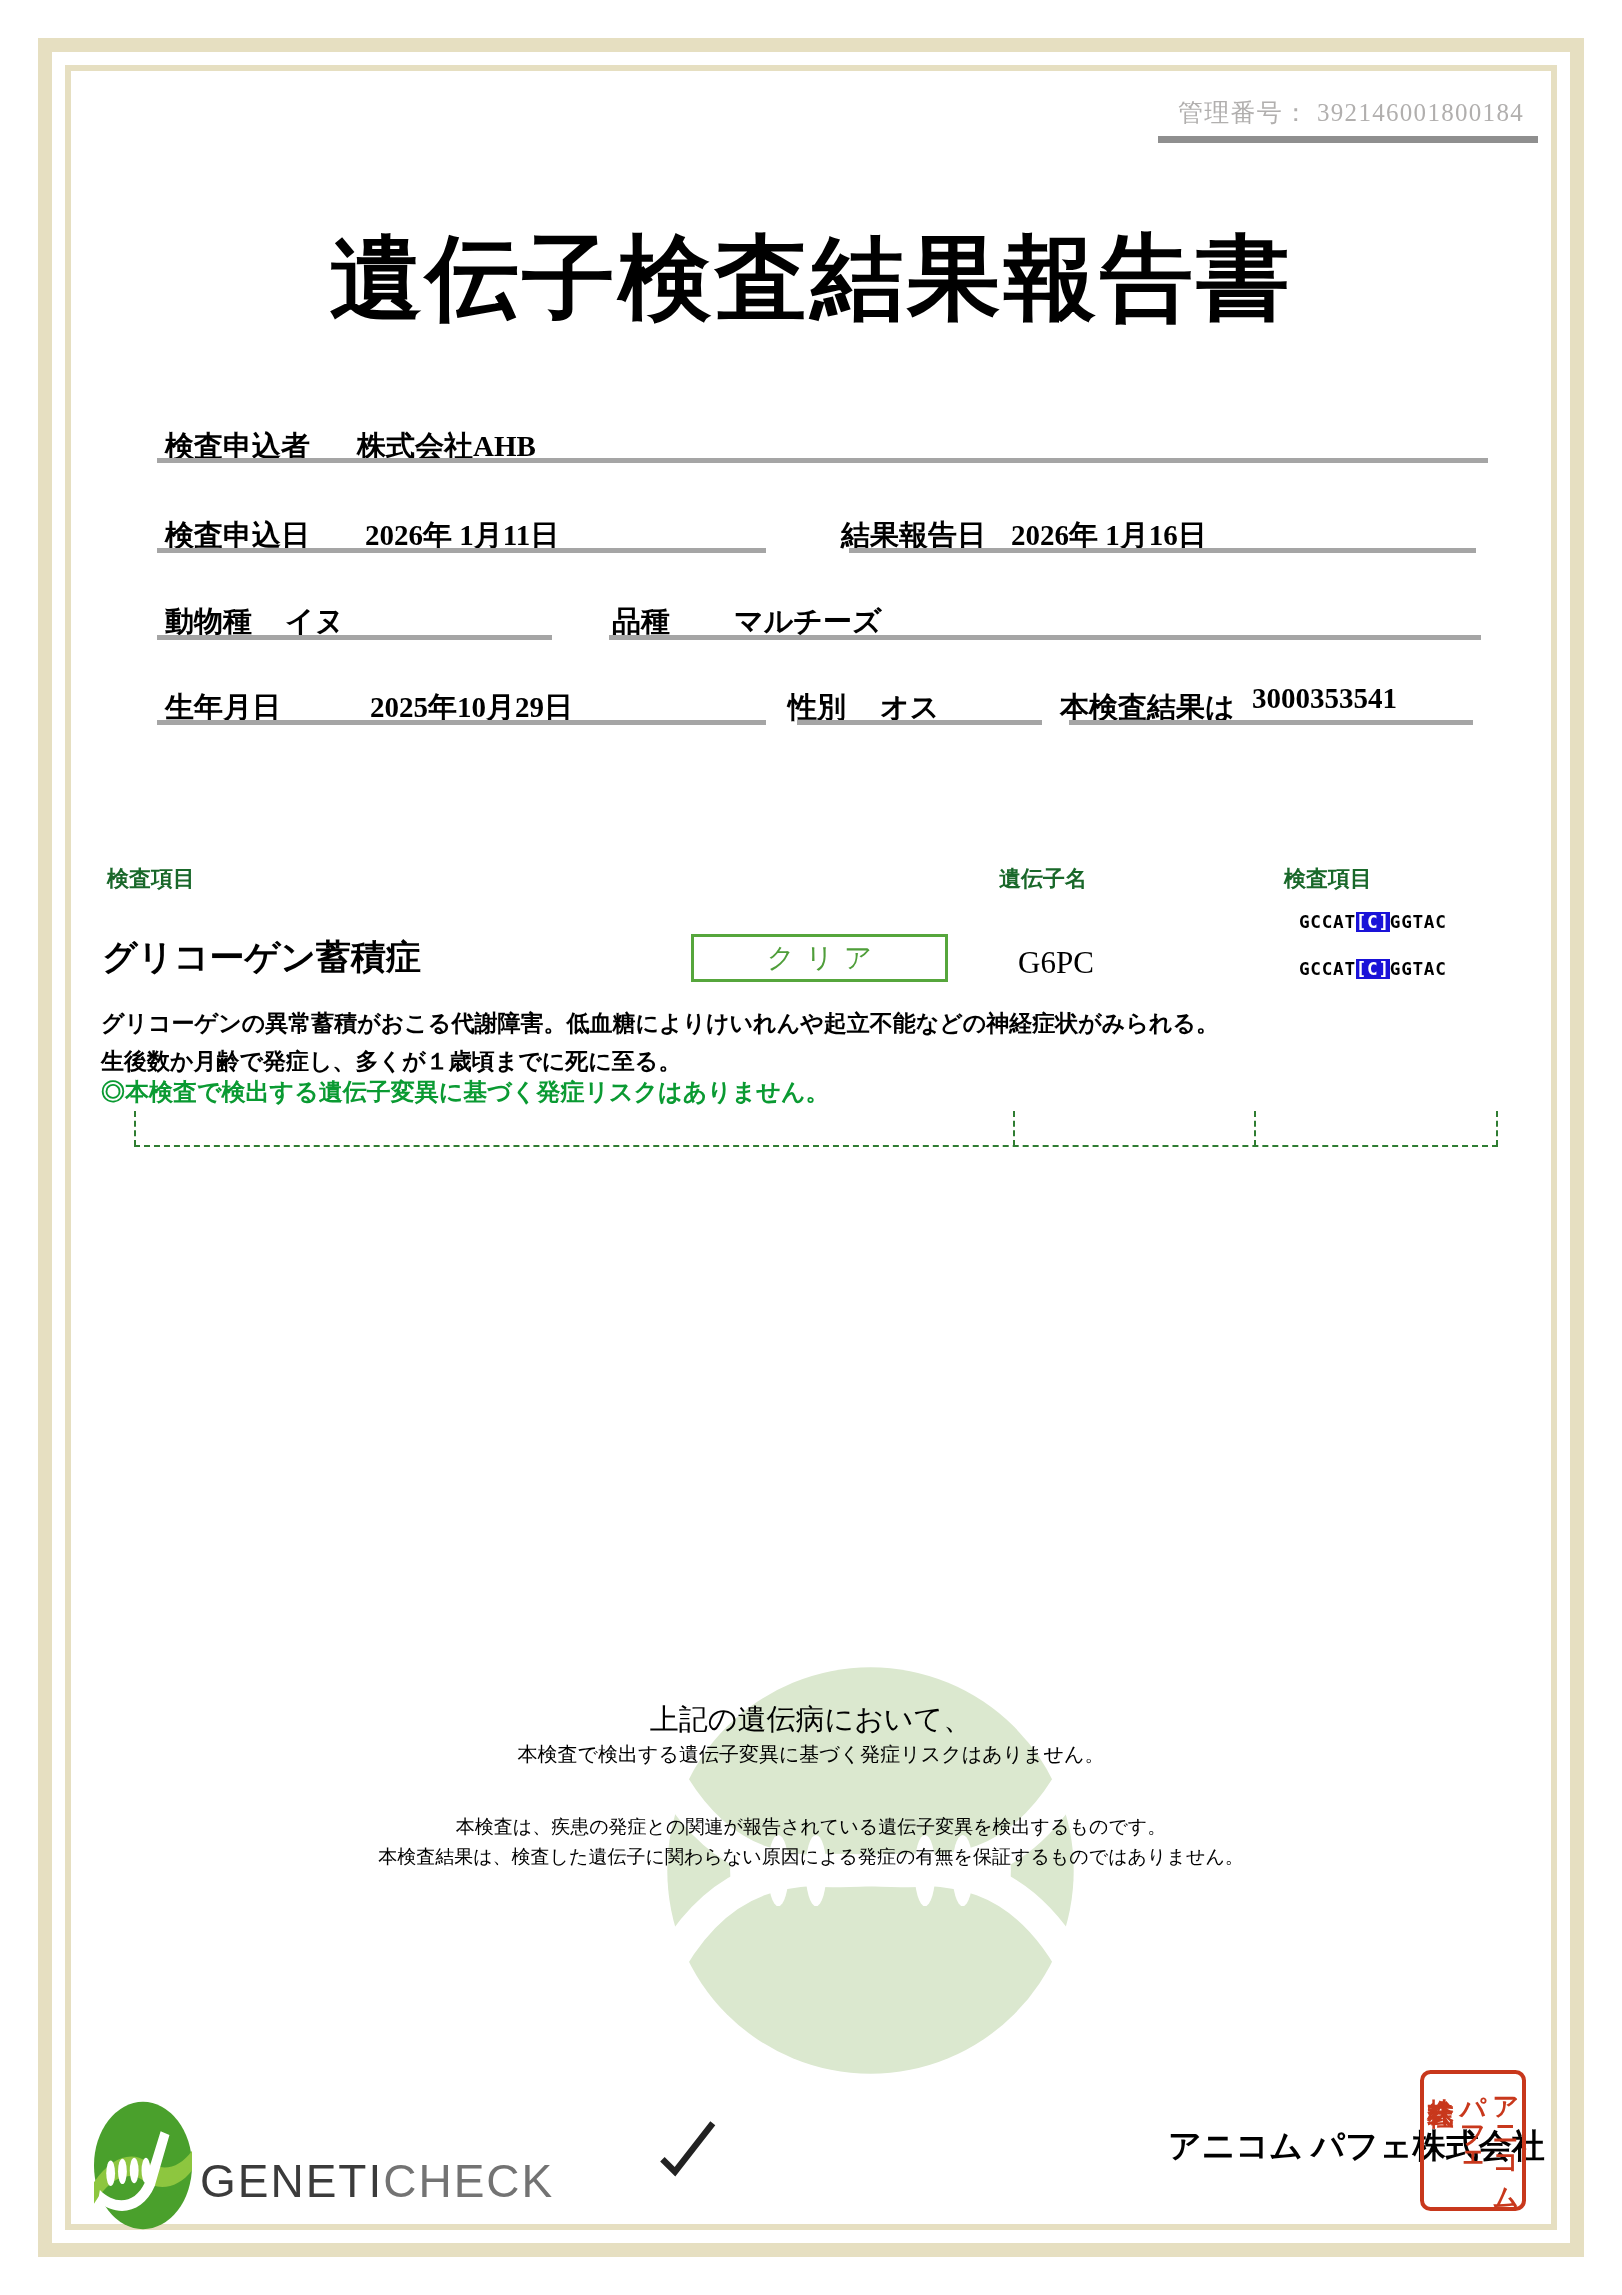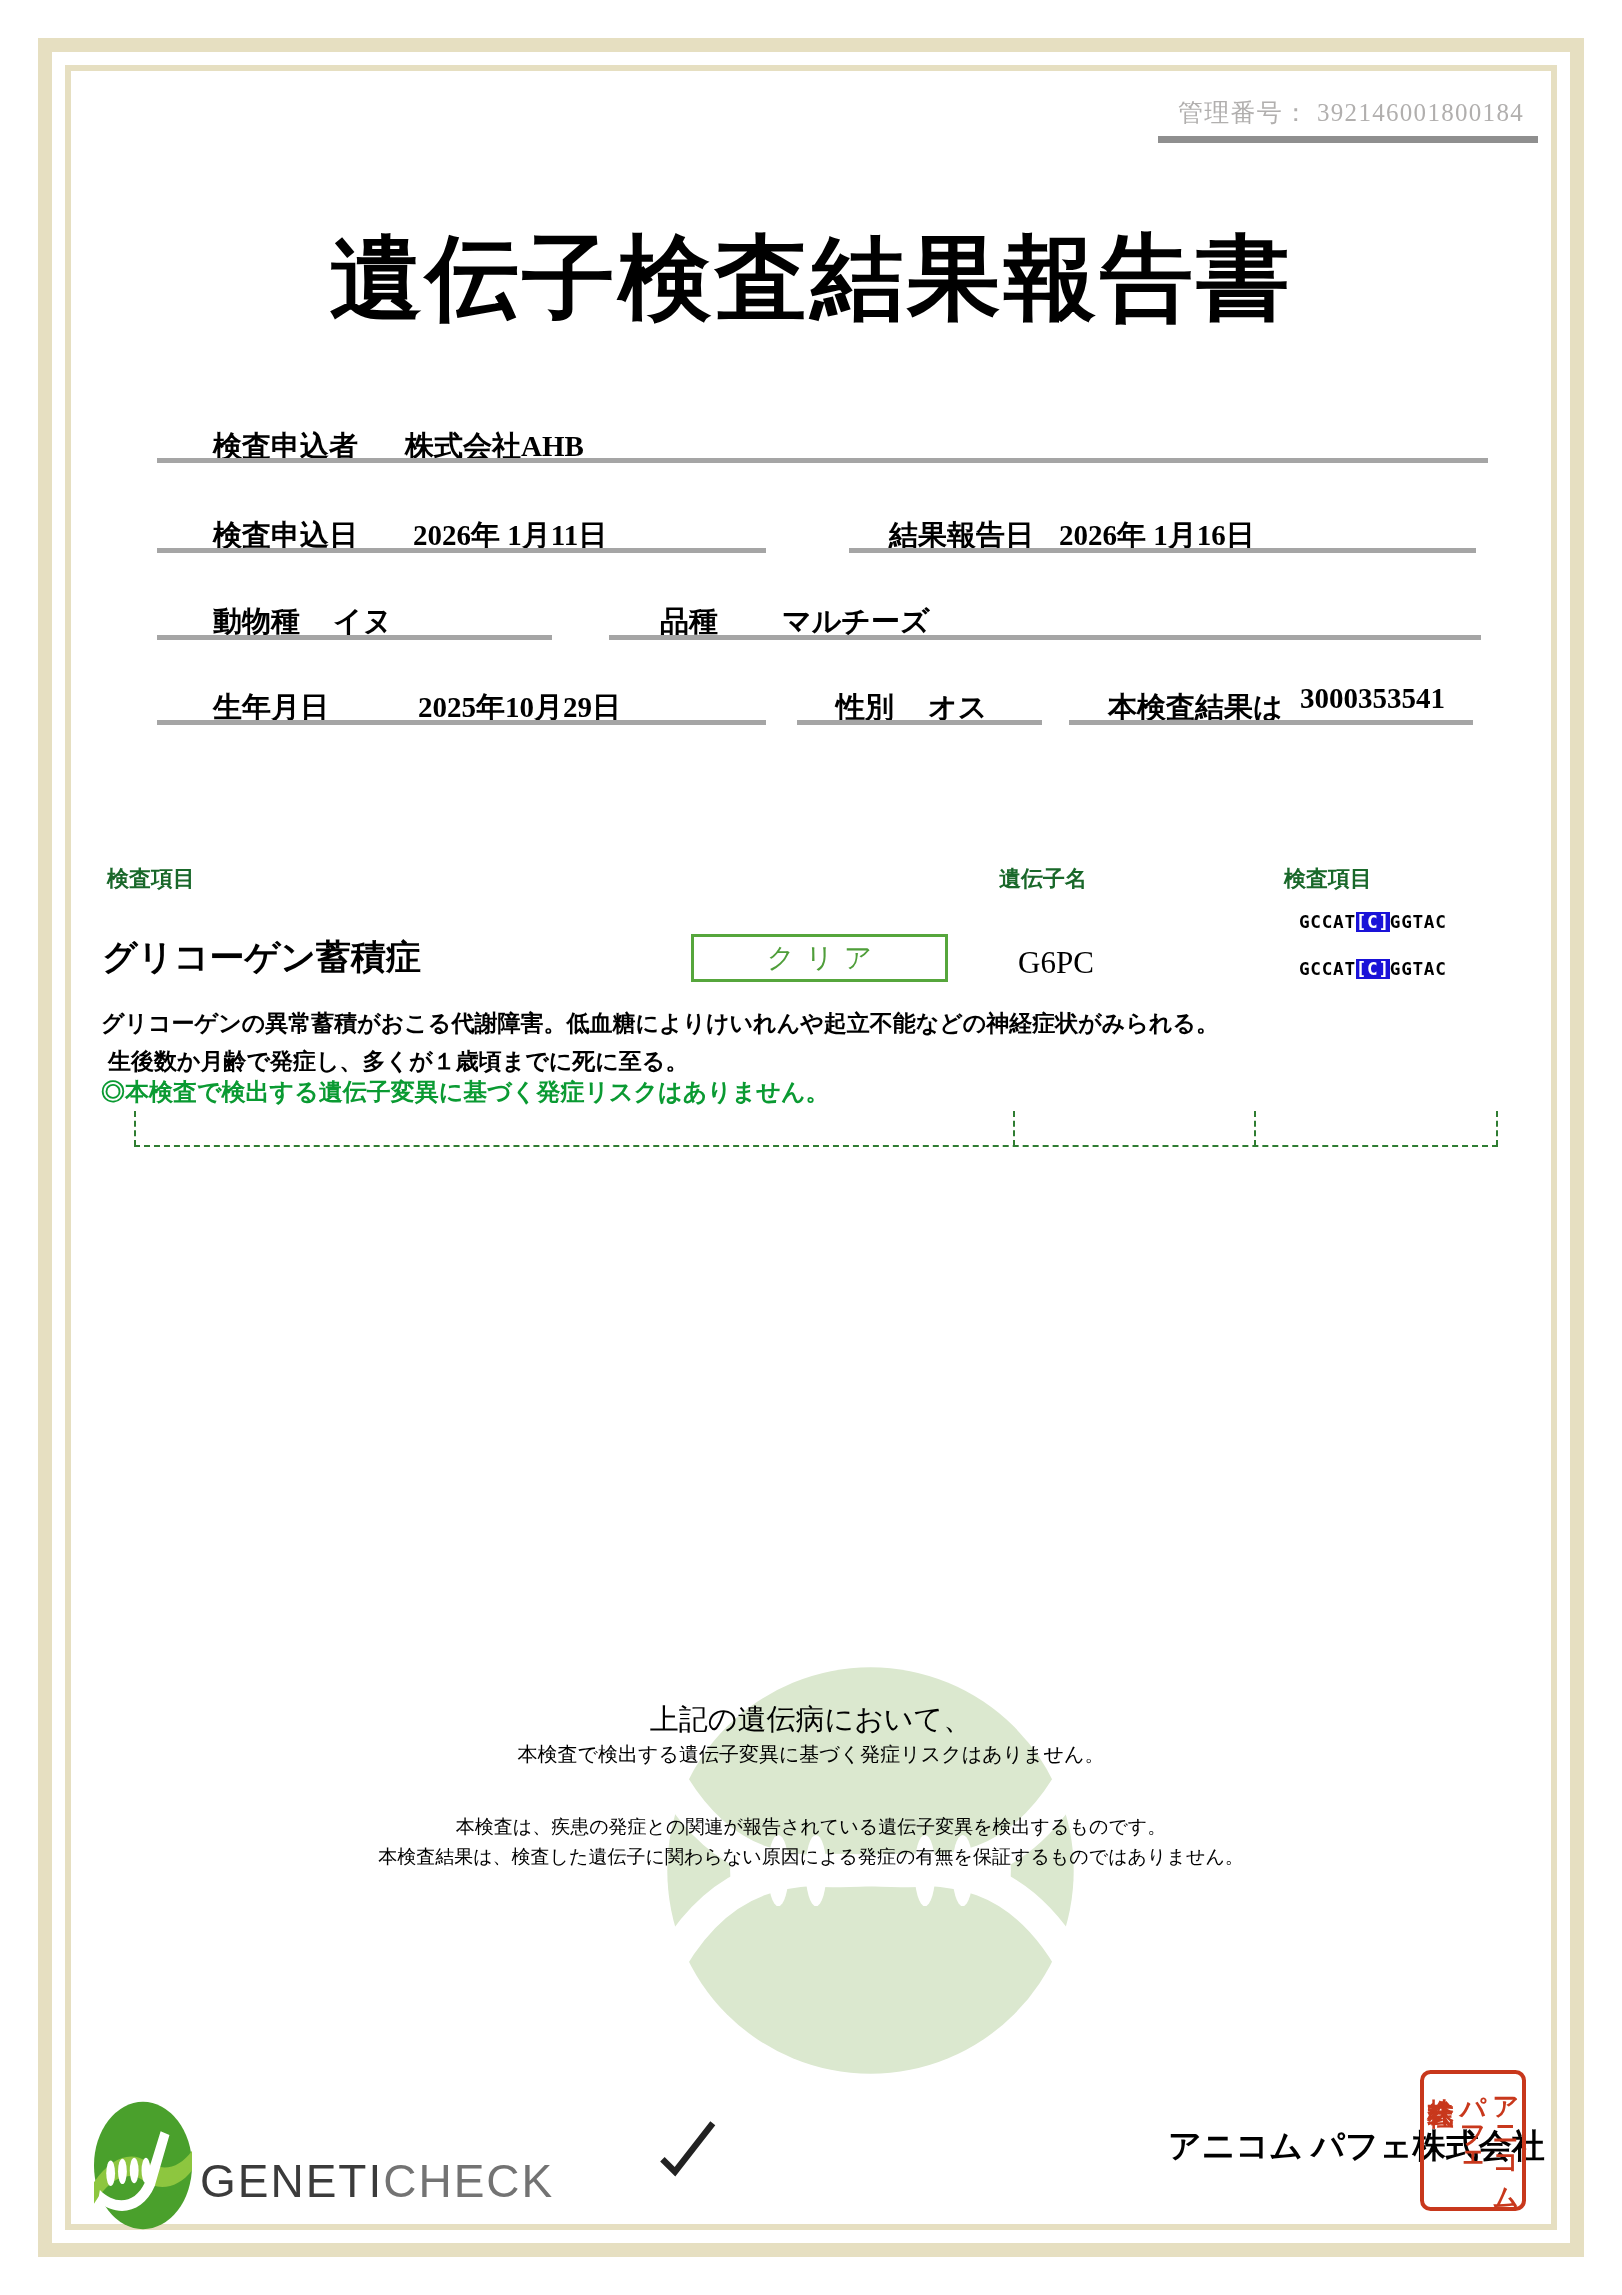--- a/index.html
+++ b/index.html
@@ -11,21 +11,21 @@
   .abs { position:absolute; }
   
   .frame-outer { position:absolute; top:38px; left:38px; right:38px; bottom:38px; border:14.4px solid #e6dfc1; }
   .frame-inner { position:absolute; top:65px; left:65px; right:65px; bottom:65px; border:6.5px solid #e6dfc1; }
   
   .ctrl-num { top:96px; right:98px; font-size:25px; color:#b1afae; letter-spacing:1.3px; white-space:nowrap; }
   .ctrl-rule { top:136px; left:1158px; width:380px; height:6.5px; background:#8f8f8f; }
   
   .title { top:216px; left:0; width:100%; text-align:center; font-size:93px; font-weight:bold; letter-spacing:3.3px; white-space:nowrap; }
   
-  .f-label, .f-value { font-size:29px; font-weight:bold; white-space:nowrap;margin-left:48px; }
+  .f-label, .f-value { font-size:29px; font-weight:bold; white-space:nowrap; }
   .rule { position:absolute; height:5.2px; background:#a5a5a5; }
   
   .green-h { font-size:22px; font-weight:bold; color:#19682a; white-space:nowrap; }
   .disease { top:934px; left:102px; font-size:35px; font-weight:bold; white-space:nowrap; }
   .clear-box {
     top:934px; left:691px; width:257px; height:48px;
     border:3.3px solid #56a63c; color:#4f9e3a; font-size:27.5px;
     display:flex; align-items:center; justify-content:center;
     letter-spacing:10.5px; text-indent:10.5px; box-sizing:border-box;
   }
@@ -130,21 +130,21 @@
   <div class="abs gene">G6PC</div>
 
   <div class="abs seq" style="top:912px; left:1299px;">
     <span>GCCAT</span><span class="var">[C]</span><span>GGTAC</span>
   </div>
   <div class="abs seq" style="top:959px; left:1299px;">
     <span>GCCAT</span><span class="var">[C]</span><span>GGTAC</span>
   </div>
 
   <div class="abs desc" style="top:1008px; left:101px;">グリコーゲンの異常蓄積がおこる代謝障害。低血糖によりけいれんや起立不能などの神経症状がみられる。</div>
-  <div class="abs desc" style="top:1046px; left:101px;margin-left:7px;">生後数か月齢で発症し、多くが１歳頃までに死に至る。</div>
+  <div class="abs desc" style="top:1046px; left:101px;">生後数か月齢で発症し、多くが１歳頃までに死に至る。</div>
   <div class="abs risk">◎本検査で検出する遺伝子変異に基づく発症リスクはありません。</div>
 
   <div class="vdash" style="left:134px;"></div>
   <div class="vdash" style="left:1013px;"></div>
   <div class="vdash" style="left:1254px;"></div>
   <div class="vdash" style="left:1496px;"></div>
   <div class="hdash"></div>
 
   <div class="abs sum sum1 overwm">上記の遺伝病において、</div>
   <div class="abs sum sum2 overwm">本検査で検出する遺伝子変異に基づく発症リスクはありません。</div>

